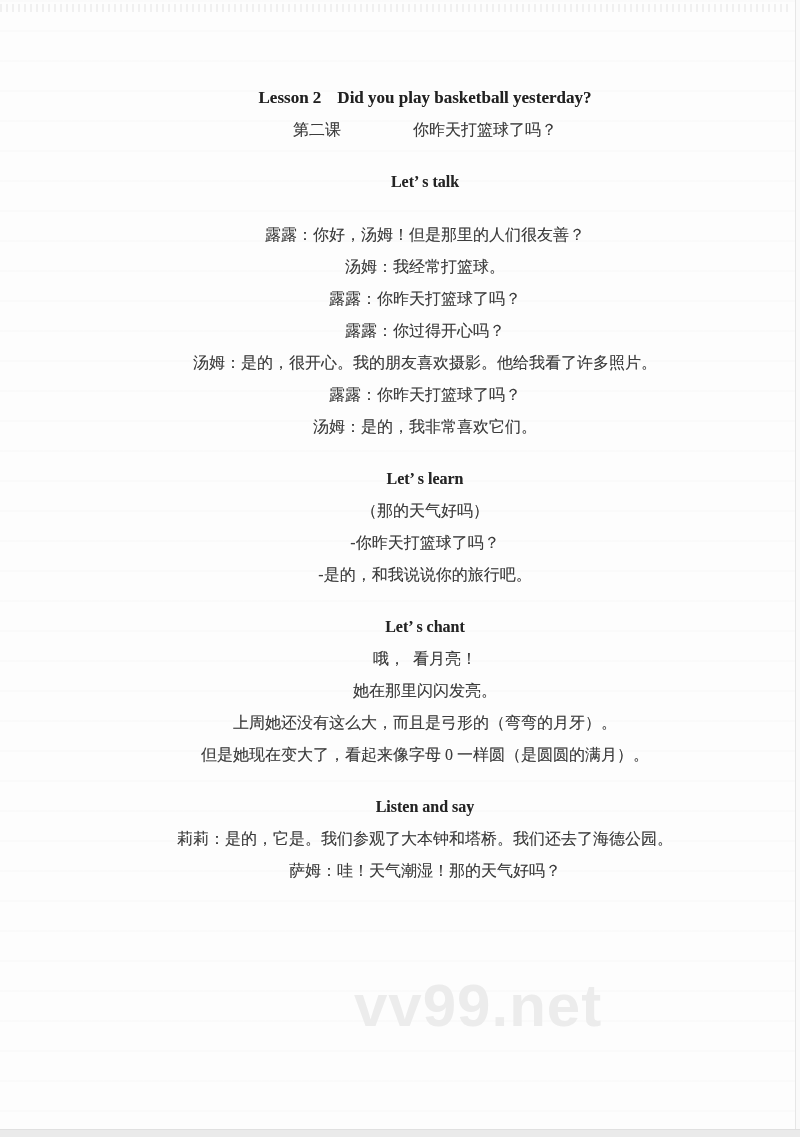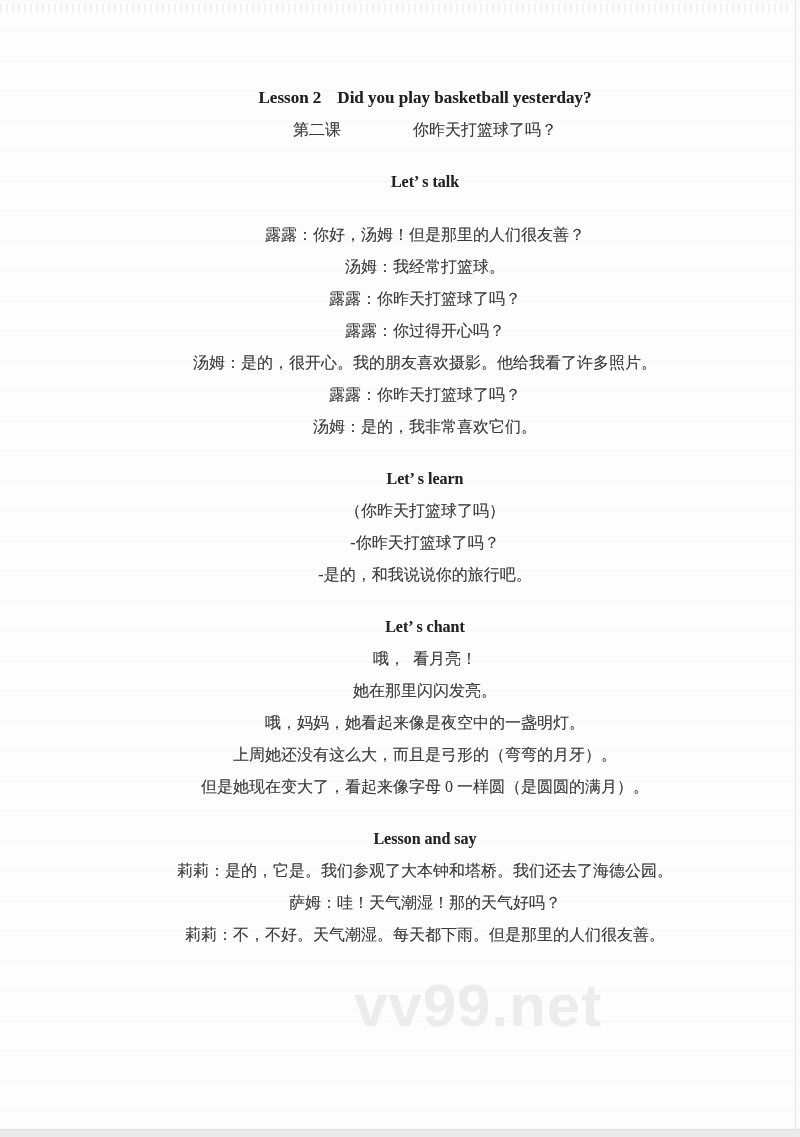--- a/index.html
+++ b/index.html
@@ -110,37 +110,35 @@
     <p class="line">汤姆：我经常打篮球。</p>
     <p class="line">露露：你昨天打篮球了吗？</p>
     <p class="line">露露：你过得开心吗？</p>
     <p class="line">汤姆：是的，很开心。我的朋友喜欢摄影。他给我看了许多照片。</p>
     <p class="line">露露：你昨天打篮球了吗？</p>
     <p class="line">汤姆：是的，我非常喜欢它们。</p>
 
     <div class="gap20"></div>
 
     <p class="line heading">Let’ s learn</p>
-    <p class="line">（你昨天打篮球了吗）</p>
+    <p class="line">（那的天气好吗）</p>
     <p class="line">-你昨天打篮球了吗？</p>
     <p class="line">-是的，和我说说你的旅行吧。</p>
 
     <div class="gap20"></div>
 
     <p class="line heading">Let’ s chant</p>
     <p class="line">哦，  看月亮！</p>
     <p class="line">她在那里闪闪发亮。</p>
-    <p class="line">哦，妈妈，她看起来像是夜空中的一盏明灯。</p>
     <p class="line">上周她还没有这么大，而且是弓形的（弯弯的月牙）。</p>
     <p class="line">但是她现在变大了，看起来像字母 0 一样圆（是圆圆的满月）。</p>
 
     <div class="gap20"></div>
 
-    <p class="line heading">Lesson and say</p>
+    <p class="line heading">Listen and say</p>
     <p class="line">莉莉：是的，它是。我们参观了大本钟和塔桥。我们还去了海德公园。</p>
     <p class="line">萨姆：哇！天气潮湿！那的天气好吗？</p>
-    <p class="line">莉莉：不，不好。天气潮湿。每天都下雨。但是那里的人们很友善。</p>
 
   </div>
 
   <div class="watermark">vv99.net</div>
   <div class="bottom-strip"></div>
 </div>
 
 </body></html>

